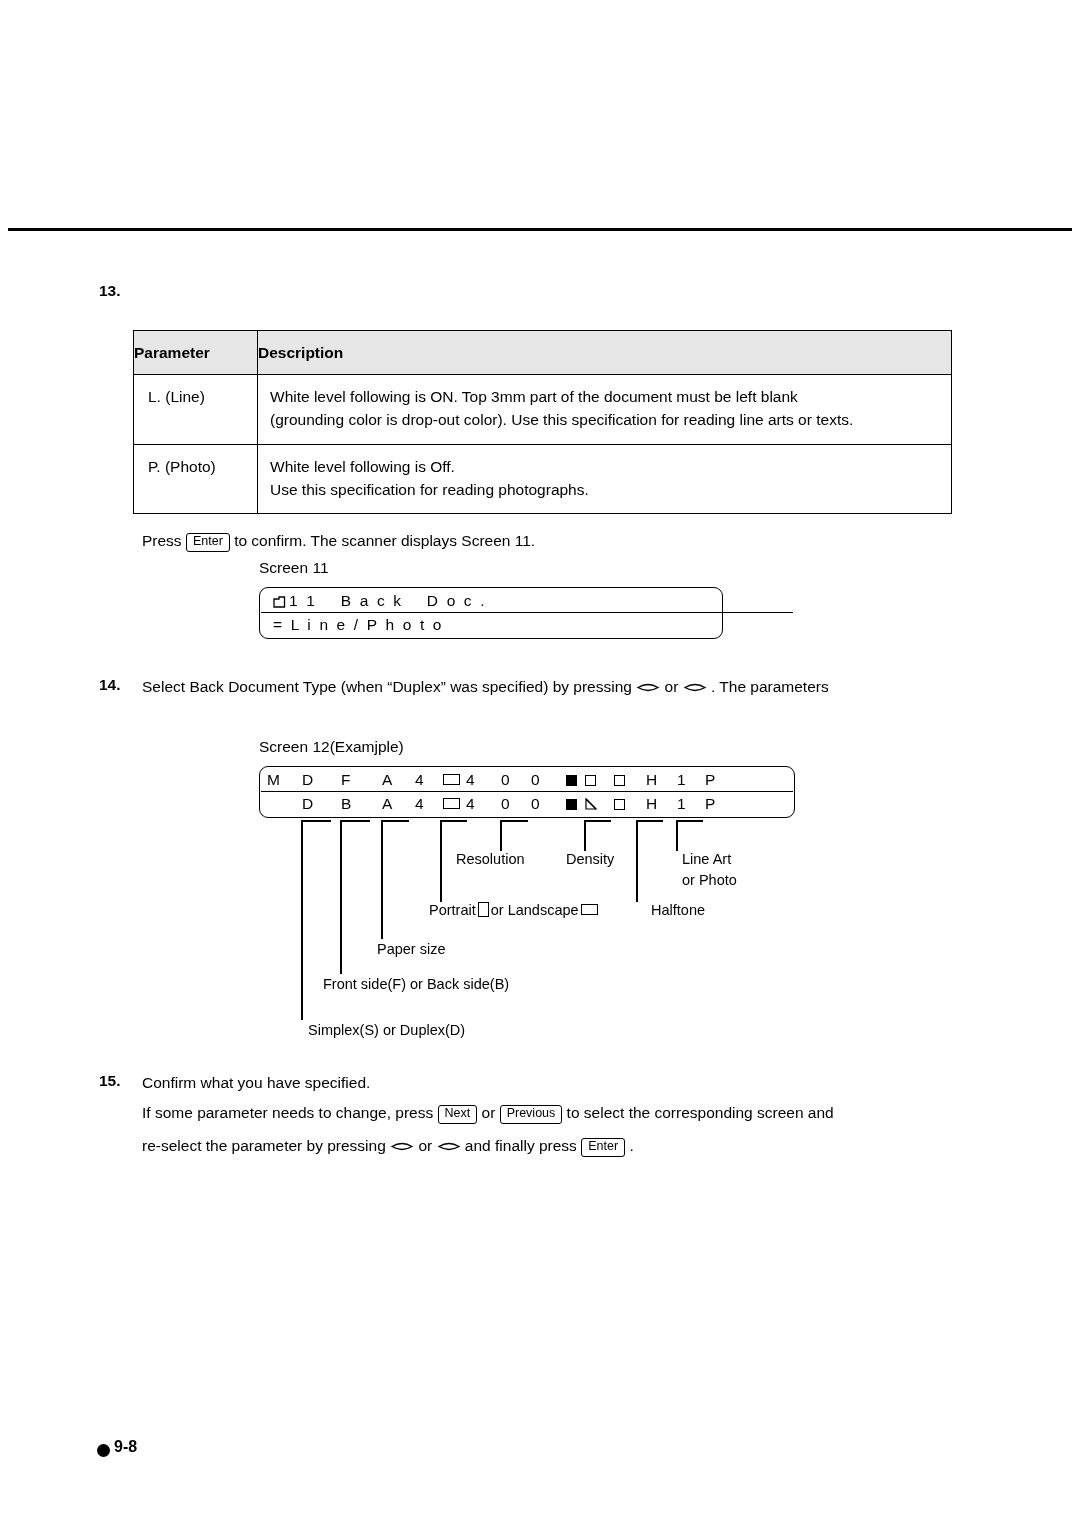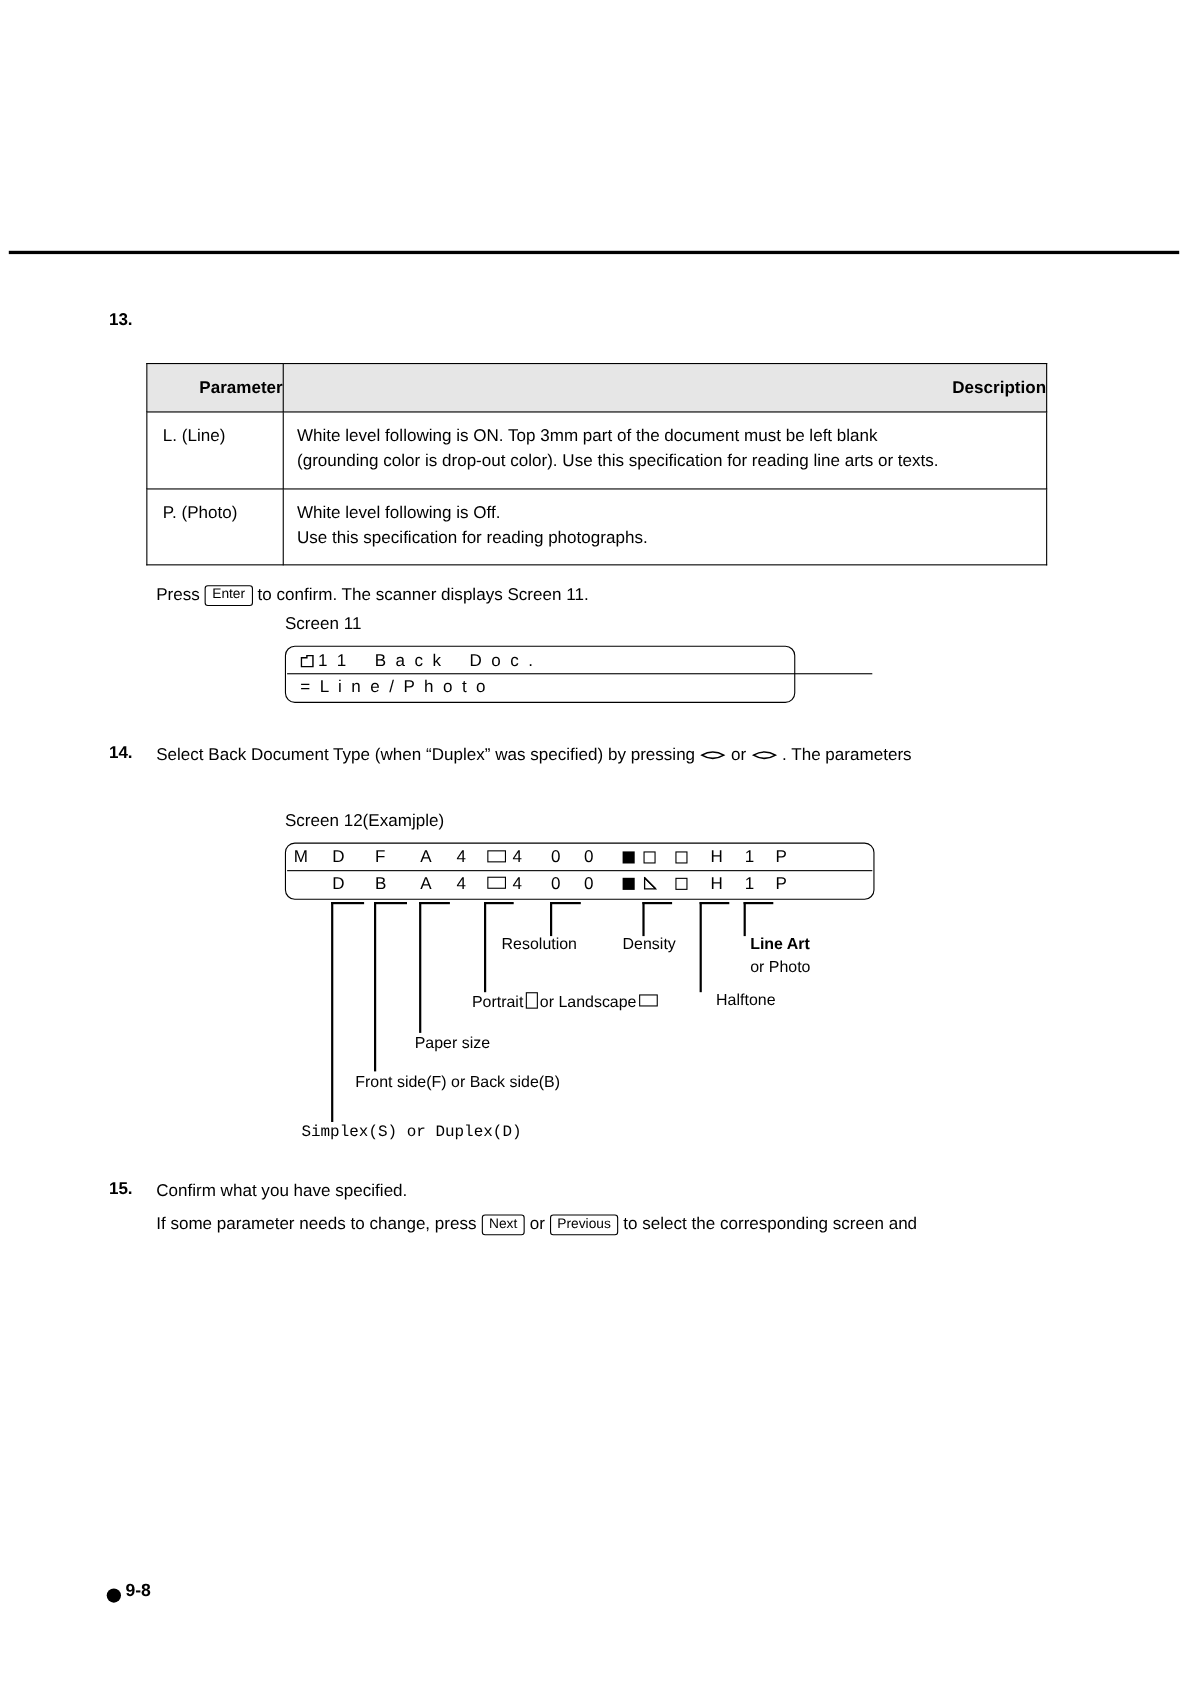--- a/index.html
+++ b/index.html
@@ -79,21 +79,21 @@
     font-size: 15.5px;
   }
   .ptable td, .ptable th {
     border: 1.6px solid #000;
     padding: 0;
     vertical-align: top;
   }
   .ptable thead th {
     background: #e6e6e6;
     font-weight: bold;
-    text-align: right;
+    text-align: left;
     height: 43px;
     vertical-align: middle;
     font-size: 15.5px;
   }
   .ptable .col1 { width: 123px; }
   .cellpad { padding: 10px 12px 12px 12px; line-height: 1.5; }
   .cellpad-left { padding: 10px 8px 12px 14px; line-height: 1.5; }
 
   
   .lcd {
@@ -321,41 +321,58 @@
   <div class="hline" style="left:584px; top:820px; width:27px;"></div>
 
   <div class="vline" style="left:636px; top:820px; height:82px;"></div>
   <div class="hline" style="left:636px; top:820px; width:27px;"></div>
 
   <div class="vline" style="left:676px; top:820px; height:31px;"></div>
   <div class="hline" style="left:676px; top:820px; width:27px;"></div>
 
   <div class="callout" style="left:456px; top:851px;">Resolution</div>
   <div class="callout" style="left:566px; top:851px;">Density</div>
-  <div class="callout" style="left:682px; top:851px;font-weight:bold;">Line Art</div>
+  <div class="callout" style="left:682px; top:851px;">Line Art</div>
   <div class="callout" style="left:682px; top:872px;">or Photo</div>
 
   <div class="callout" style="left:429px; top:902px;">
     <span>Portrait</span><span class="glyph-portrait"></span><span>or Landscape</span><span class="glyph-landscape"></span>
   </div>
   <div class="callout" style="left:651px; top:902px;">Halftone</div>
 
   <div class="callout" style="left:377px; top:941px;">Paper size</div>
   <div class="callout" style="left:323px; top:976px;">Front side(F) or Back side(B)</div>
-  <div class="callout" style="left:274px; top:1022px;font-family:Liberation Mono, monospace;">Simplex(S) or Duplex(D)</div>
+  <div class="callout" style="left:308px; top:1022px;">Simplex(S) or Duplex(D)</div>
 
   <div class="step-num" style="left:99px; top:1072px;">15.</div>
   <div class="step-text" style="left:142px; top:1072px;">Confirm what you have specified.</div>
 
   <div class="step-text nowrap" style="left:142px; top:1102px;">
     <span>If some parameter needs to change, press</span>
     <span class="key">Next</span>
     <span>or</span>
     <span class="key">Previous</span>
     <span>to select the corresponding screen and</span>
   </div>
 
+  <div class="step-text nowrap" style="left:142px; top:1135px;">
+    <span>re-select the parameter by pressing</span>
+    <span class="lens">
+      <svg width="24" height="13" viewBox="0 0 24 13">
+          <path d="M2 6.5 Q12 0.6 22 6.5 Q12 12.4 2 6.5 Z" fill="none" stroke="#000" stroke-width="1.4"></path>
+        </svg>
+    </span>
+    <span>or</span>
+    <span class="lens">
+      <svg width="24" height="13" viewBox="0 0 24 13">
+          <path d="M2 6.5 Q12 0.6 22 6.5 Q12 12.4 2 6.5 Z" fill="none" stroke="#000" stroke-width="1.4"></path>
+        </svg>
+    </span>
+    <span>and finally press</span>
+    <span class="key">Enter</span>
+    <span>.</span>
+  </div>
 
 
   <div class="footer-dot"></div>
   <div class="footer-text">9-8</div>
 
 </div>
 
 </body></html>

